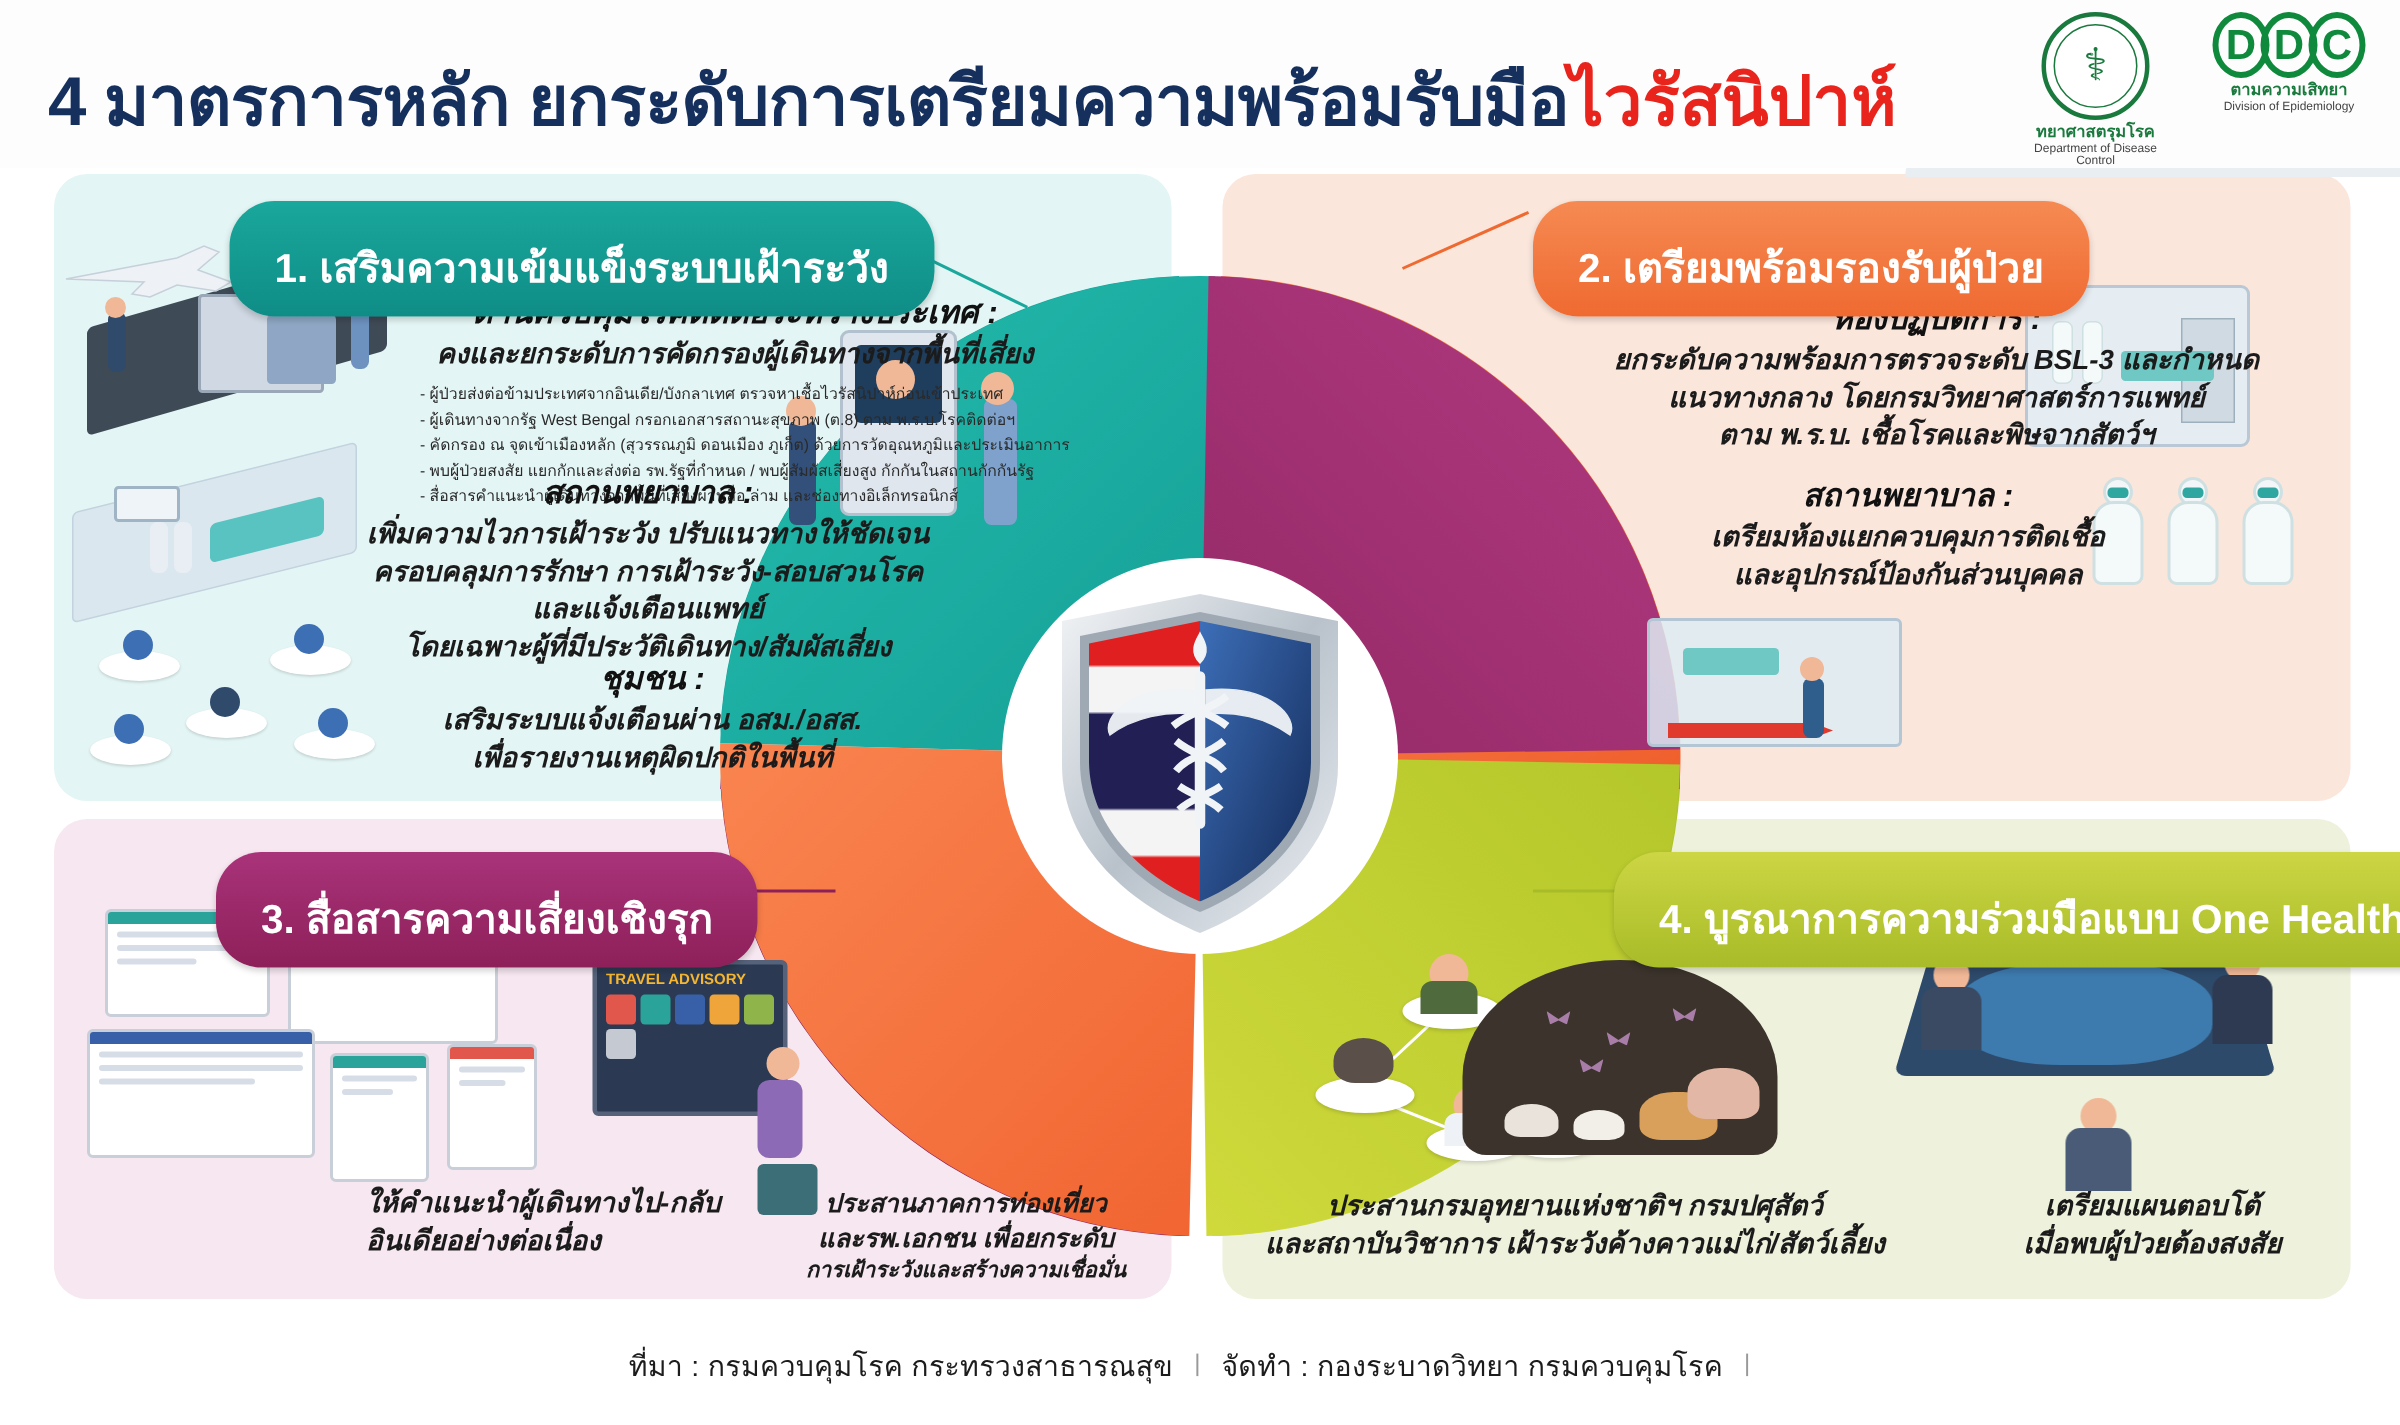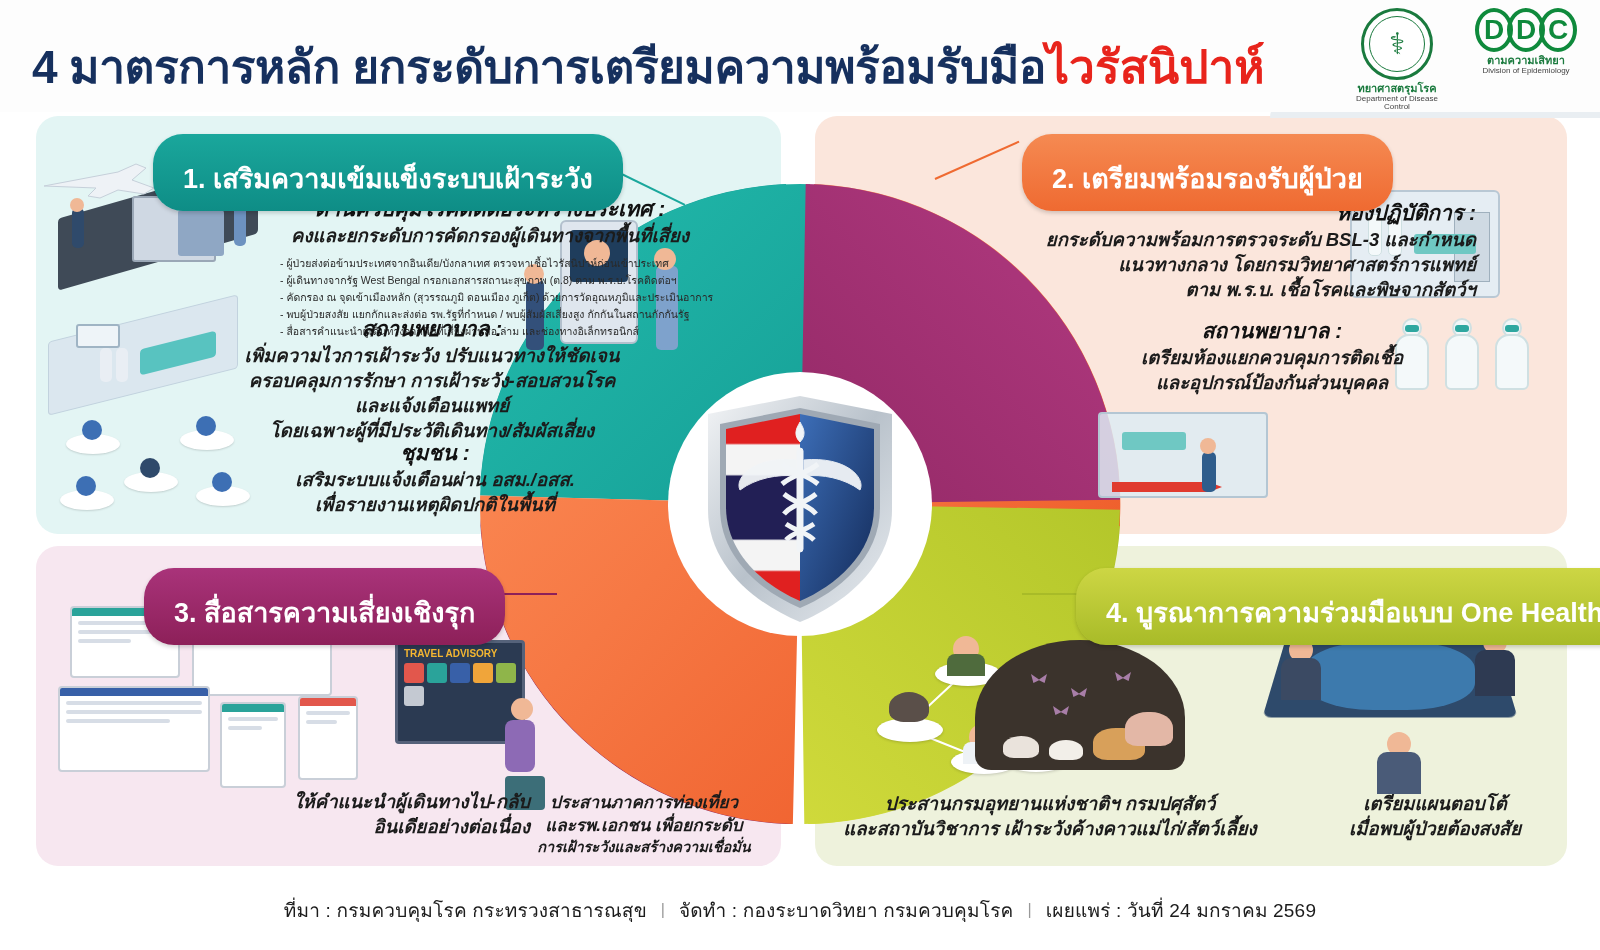--- a/index.html
+++ b/index.html
@@ -87,26 +87,26 @@
     line-height:1.25; margin-bottom:2px;
   }
   .bd{ font-style:italic; font-size:18.5px; line-height:1.34; color:#1b1b1b; font-weight:600;}
   .bullets{ font-size:10.5px; line-height:1.62; color:#2a2a2a; text-align:left; margin-top:6px;}
   .bullets div{ white-space:nowrap; }
 
   .t1a{ left:236px; top:196px; width:420px; text-align:center;margin-left:44px;}
   .t1b{ left:176px; top:316px; width:512px; text-align:center;}
   .t1c{ left:215px; top:440px; width:440px; text-align:center;}
 
-  .t2a{ left:1006px; top:200px; width:470px; text-align:right;}
+  .t2a{ left:1056px; top:200px; width:470px; text-align:center;}
   .t2b{ left:1062px; top:318px; width:420px; text-align:center;}
   .t2c{ left:1060px; top:405px; width:490px; text-align:center;}
 
   .t3a{ left:44px;  top:790px; width:230px; text-align:center;}
-  .t3b{ left:268px; top:790px; width:262px; text-align:right;}
+  .t3b{ left:244px; top:790px; width:262px; text-align:left;}
   .t3c{ left:510px; top:792px; width:268px; text-align:center;}
   .t3c .bd{ font-size:17px;}
   .t3c .bd.small{ font-size:14.5px; }
 
   .t4a{ left:830px;  top:792px; width:440px; text-align:center;}
   .t4b{ left:1300px; top:792px; width:270px; text-align:center;}
 
   
   .donut{
     position:absolute; left:466px; top:170px; width:668px; height:668px; z-index:20;
@@ -547,16 +547,15 @@
   <div class="tblock t4b">
     <div class="bd">เตรียมแผนตอบโต้</div>
     <div class="bd">เมื่อพบผู้ป่วยต้องสงสัย</div>
   </div>
 
   <div class="footer">
     <span class="ftxt">ที่มา : กรมควบคุมโรค กระทรวงสาธารณสุข</span>
     <span class="sep">|</span>
     <span class="ftxt">จัดทำ : กองระบาดวิทยา กรมควบคุมโรค</span>
     <span class="sep">|</span>
-    <span class="ftxt">เผยแพร่ : วันที่ 24 มกราคม 2569</span>
   </div>
 
 </div>
 
 </body></html>

